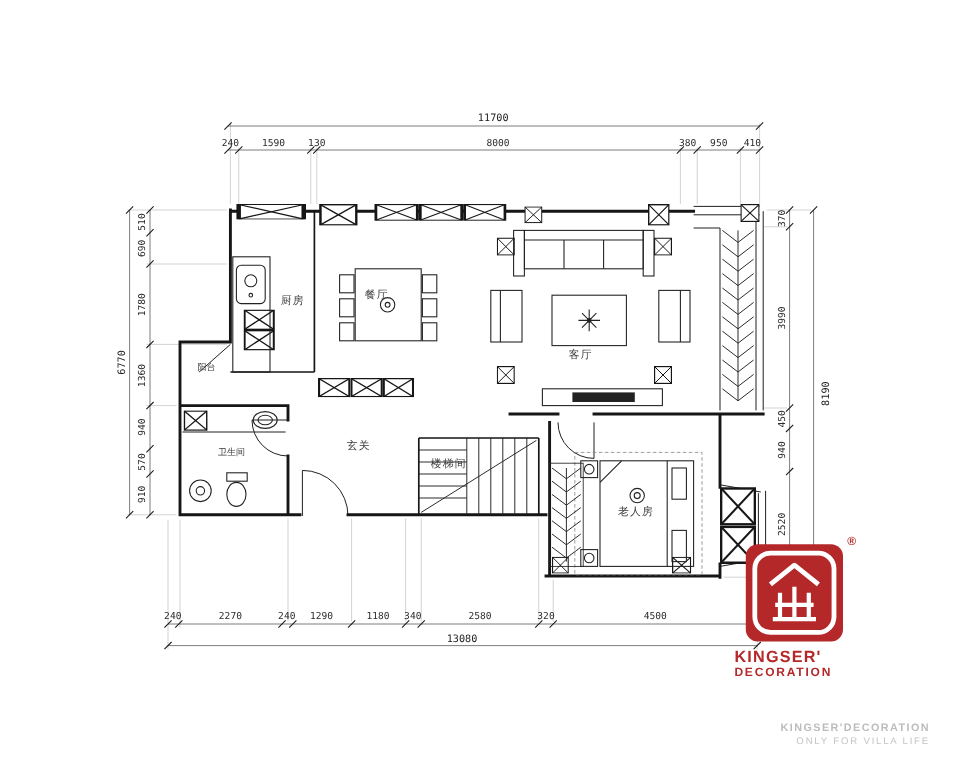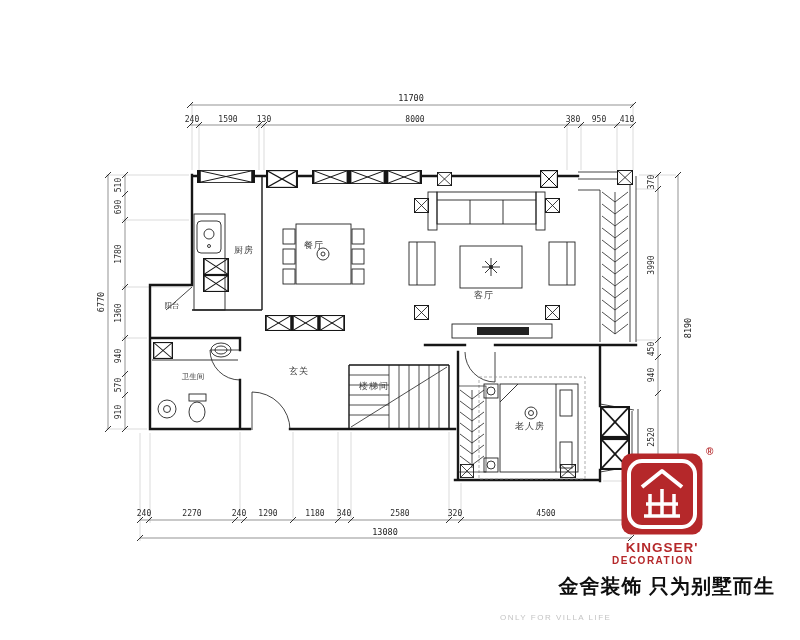--- a/index.html
+++ b/index.html
@@ -6,29 +6,29 @@
   .page{position:relative;width:800px;height:640px;background:#fff;overflow:hidden;
         font-family:"Liberation Sans",sans-serif;}
   .plan-svg{position:absolute;left:0;top:0;}
   text{user-select:none;}
   .dim{font:8px "DejaVu Sans Mono",monospace;fill:#2b2b2b;}
   .dimt{font:8.5px "DejaVu Sans Mono",monospace;fill:#1c1c1c;}
   .room{font:9px "Liberation Sans",sans-serif;fill:#3c3c3c;letter-spacing:1px;}
   .room-sm{font:7.5px "Liberation Sans",sans-serif;fill:#3c3c3c;}
   .brand-logo{position:absolute;left:620px;top:452px;width:84px;height:84px;}
   .brand-logo .reg{position:absolute;left:86px;top:-6px;font-size:10px;color:#b5282a;font-weight:bold;}
-  .brand-name1{position:absolute;left:612px;top:540px;width:100px;text-align:center;
+  .brand-name1{position:absolute;left:612px;top:540px;width:100px;
     color:#b5282a;font-weight:bold;font-size:13.5px;letter-spacing:1px;}
   .brand-name2{position:absolute;left:612px;top:555px;width:100px;text-align:left;
     color:#b5282a;font-weight:bold;font-size:10px;letter-spacing:1.5px;}
   .slogan{position:absolute;left:500px;top:573px;width:275px;text-align:right;
     color:#0e0e0e;font-weight:bold;font-size:20px;letter-spacing:1px;}
   .sub-en1{position:absolute;left:500px;top:601px;width:275px;text-align:right;
     color:#bcbcbc;font-size:9px;letter-spacing:1.2px;font-weight:bold;}
-  .sub-en2{position:absolute;left:500px;top:613px;width:275px;text-align:left;
+  .sub-en2{position:absolute;left:500px;top:613px;width:275px;text-align:right;
     color:#c4c4c4;font-size:8px;letter-spacing:1.5px;}
 </style>
 </head>
 <body>
 
 <div class="page">
 
 <svg class="plan-svg" width="800" height="640" viewBox="0 0 800 640">
   <defs>
     <symbol id="xbox" viewBox="0 0 10 10" preserveAspectRatio="none">
@@ -237,16 +237,16 @@
   <svg width="84" height="84" viewBox="0 0 84 84">
     <rect x="1.5" y="1.5" width="81" height="81" rx="10" fill="#b5282a"></rect>
     <rect x="9" y="9" width="66" height="66" rx="13" fill="none" stroke="#fff" stroke-width="4"></rect>
     <path d="M22 35 L42 19 L62 35" fill="none" stroke="#fff" stroke-width="4" stroke-linejoin="round"></path>
     <path d="M30 42 V64 M42 37 V64 M54 42 V64 M26 52 H58 M24 64 H60" fill="none" stroke="#fff" stroke-width="3.5"></path>
   </svg>
   <span class="reg">®</span>
 </div>
 <div class="brand-name1">KINGSER'</div>
 <div class="brand-name2">DECORATION</div>
-<div class="slogan">金舍装饰 只为别墅而生</div>
+<div class="sub-en1">KINGSER'DECORATION</div>
 <div class="sub-en2">ONLY FOR VILLA LIFE</div>
 
 </div>
 
 </body></html>

